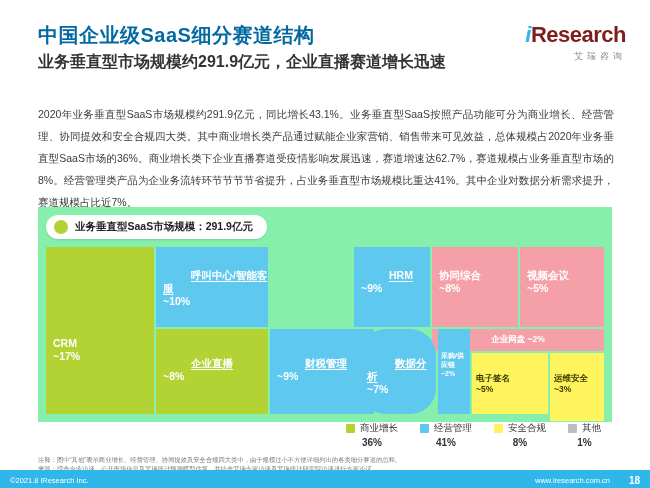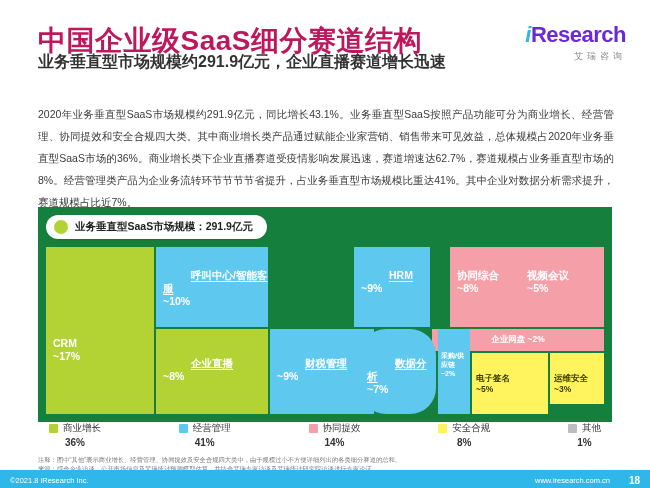--- a/index.html
+++ b/index.html
@@ -1,46 +1,46 @@
 <!DOCTYPE html>
 <html><head>
 <meta charset="utf-8">
 <style>
   html,body{margin:0;padding:0;}
   body{width:650px;height:488px;background:#ffffff;font-family:"Liberation Sans","DejaVu Sans",sans-serif;overflow:hidden;}
   #page{position:relative;width:650px;height:488px;background:#ffffff;}
 
   
   .hdr{position:absolute;left:0;top:0;width:650px;height:92px;background:#ffffff;}
-  .hdr-title{position:absolute;left:38px;top:22px;font-size:28px;font-weight:bold;color:#be185d;letter-spacing:0.5px;white-space:nowrap;}
+  .hdr-title{position:absolute;left:38px;top:22px;font-size:20px;font-weight:bold;color:#0369a1;letter-spacing:0.5px;white-space:nowrap;}
   .hdr-sub{position:absolute;left:38px;top:52px;font-size:16px;font-weight:bold;color:#333333;white-space:nowrap;}
   .logo{position:absolute;right:24px;top:22px;text-align:right;}
   .logo-i{font-size:22px;font-weight:bold;color:#2fb7ea;font-style:italic;letter-spacing:-0.5px;}
-  .logo-r{font-size:22px;font-weight:bold;color:#6d28d9;letter-spacing:-0.5px;}
+  .logo-r{font-size:22px;font-weight:bold;color:#7f1d1d;letter-spacing:-0.5px;}
   .logo-cn{font-size:9px;color:#888888;letter-spacing:4px;margin-top:2px;}
 
   
   .para{position:absolute;left:38px;top:103px;width:576px;font-size:10.5px;line-height:22px;color:#3a3a3a;text-align:justify;}
 
   
   .chart-title{position:absolute;left:0;top:190px;width:650px;text-align:center;font-size:12.5px;font-weight:bold;color:#222222;}
-  .chart{position:absolute;left:38px;top:207px;width:574px;height:215px;background:#15803d;}
+  .chart{position:absolute;left:38px;top:207px;width:574px;height:215px;background:#86efac;}
 
   .legend-pill{position:absolute;left:8px;top:8px;height:24px;background:#ffffff;border-radius:13px;display:flex;align-items:center;padding:0 14px 0 8px;box-shadow:0 1px 2px rgba(0,0,0,.12);}
   .legend-dot{width:14px;height:14px;border-radius:50%;background:#b3d334;margin-right:7px;}
   .legend-txt{font-size:10.5px;font-weight:bold;color:#222222;white-space:nowrap;}
 
   .tm{position:absolute;box-sizing:border-box;overflow:hidden;}
   .tm .lbl{position:absolute;left:7px;font-size:10.5px;font-weight:bold;color:#ffffff;line-height:13px;}
   .tm .lbl u{text-decoration:underline;text-underline-offset:2px;margin-left:28px;}
   .tm.small .lbl{font-size:8.5px;line-height:11px;left:4px;}
   .tm.tiny .lbl{font-size:7px;line-height:9px;left:3px;}
 
   
-  .cats{position:absolute;left:38px;top:422px;width:574px;height:34px;background:#ffffff;display:flex;align-items:flex-start;justify-content:space-between;}
+  .cats{position:absolute;left:38px;top:422px;width:574px;height:34px;background:#ffffff;display:flex;align-items:flex-start;justify-content:flex-end;}
   .cat{display:flex;flex-direction:column;align-items:center;margin:0 11px;}
   .cat-top{display:flex;align-items:center;}
   .cat-sw{width:9px;height:9px;margin-right:5px;border-radius:1px;}
   .cat-name{font-size:9.5px;color:#333333;white-space:nowrap;}
   .cat-pct{font-size:10px;font-weight:bold;color:#333333;margin-top:2px;}
 
   .notes{position:absolute;left:38px;top:455px;width:576px;font-size:6.3px;line-height:9px;color:#7a7a7a;}
 
   .botbar{position:absolute;left:0;bottom:0;width:650px;height:18px;background:#2fb7ea;}
   .copy{position:absolute;left:10px;bottom:3px;font-size:7.5px;color:#ffffff;}
@@ -86,21 +86,21 @@
     </div>
 
 
     <div class="tm" style="left:316px;top:40px;width:76px;height:80px;background:#5ec8ef;">
       <div class="lbl" style="top:22px;">
         <u>HRM</u><br>
         <span>~9%</span>
       </div>
     </div>
 
-    <div class="tm" style="left:412px;top:40px;width:86px;height:80px;background:#f5a0a8;">
+    <div class="tm" style="left:394px;top:40px;width:86px;height:80px;background:#f5a0a8;">
       <div class="lbl" style="top:22px;">
         <span>协同综合</span><br>
         <span>~8%</span>
       </div>
     </div>
 
     <div class="tm" style="left:482px;top:40px;width:84px;height:80px;background:#f5a0a8;">
       <div class="lbl" style="top:22px;">
         <span>视频会议</span><br>
         <span>~5%</span>
@@ -142,21 +142,21 @@
       </div>
     </div>
 
     <div class="tm small" style="left:434px;top:146px;width:76px;height:61px;background:#fff45e;">
       <div class="lbl" style="top:20px;color:#3a3a00;">
         <span>电子签名</span><br>
         <span>~5%</span>
       </div>
     </div>
 
-    <div class="tm small" style="left:512px;top:146px;width:54px;height:51px;background:#fff45e;">
+    <div class="tm small" style="left:512px;top:146px;width:54px;height:68px;background:#fff45e;">
       <div class="lbl" style="top:20px;color:#3a3a00;">
         <span>运维安全</span><br>
         <span>~3%</span>
       </div>
     </div>
 
   </div>
 
   <div class="cats">
     <div class="cat">
@@ -165,27 +165,20 @@
         <span class="cat-name">商业增长</span>
       </div>
       <div class="cat-pct">36%</div>
     </div>
     <div class="cat">
       <div class="cat-top">
         <span class="cat-sw" style="background:#5ec8ef;"></span>
         <span class="cat-name">经营管理</span>
       </div>
       <div class="cat-pct">41%</div>
-    </div>
-    <div class="cat">
-      <div class="cat-top">
-        <span class="cat-sw" style="background:#f5a0a8;"></span>
-        <span class="cat-name">协同提效</span>
-      </div>
-      <div class="cat-pct">14%</div>
     </div>
     <div class="cat">
       <div class="cat-top">
         <span class="cat-sw" style="background:#fff45e;"></span>
         <span class="cat-name">安全合规</span>
       </div>
       <div class="cat-pct">8%</div>
     </div>
     <div class="cat">
       <div class="cat-top">

